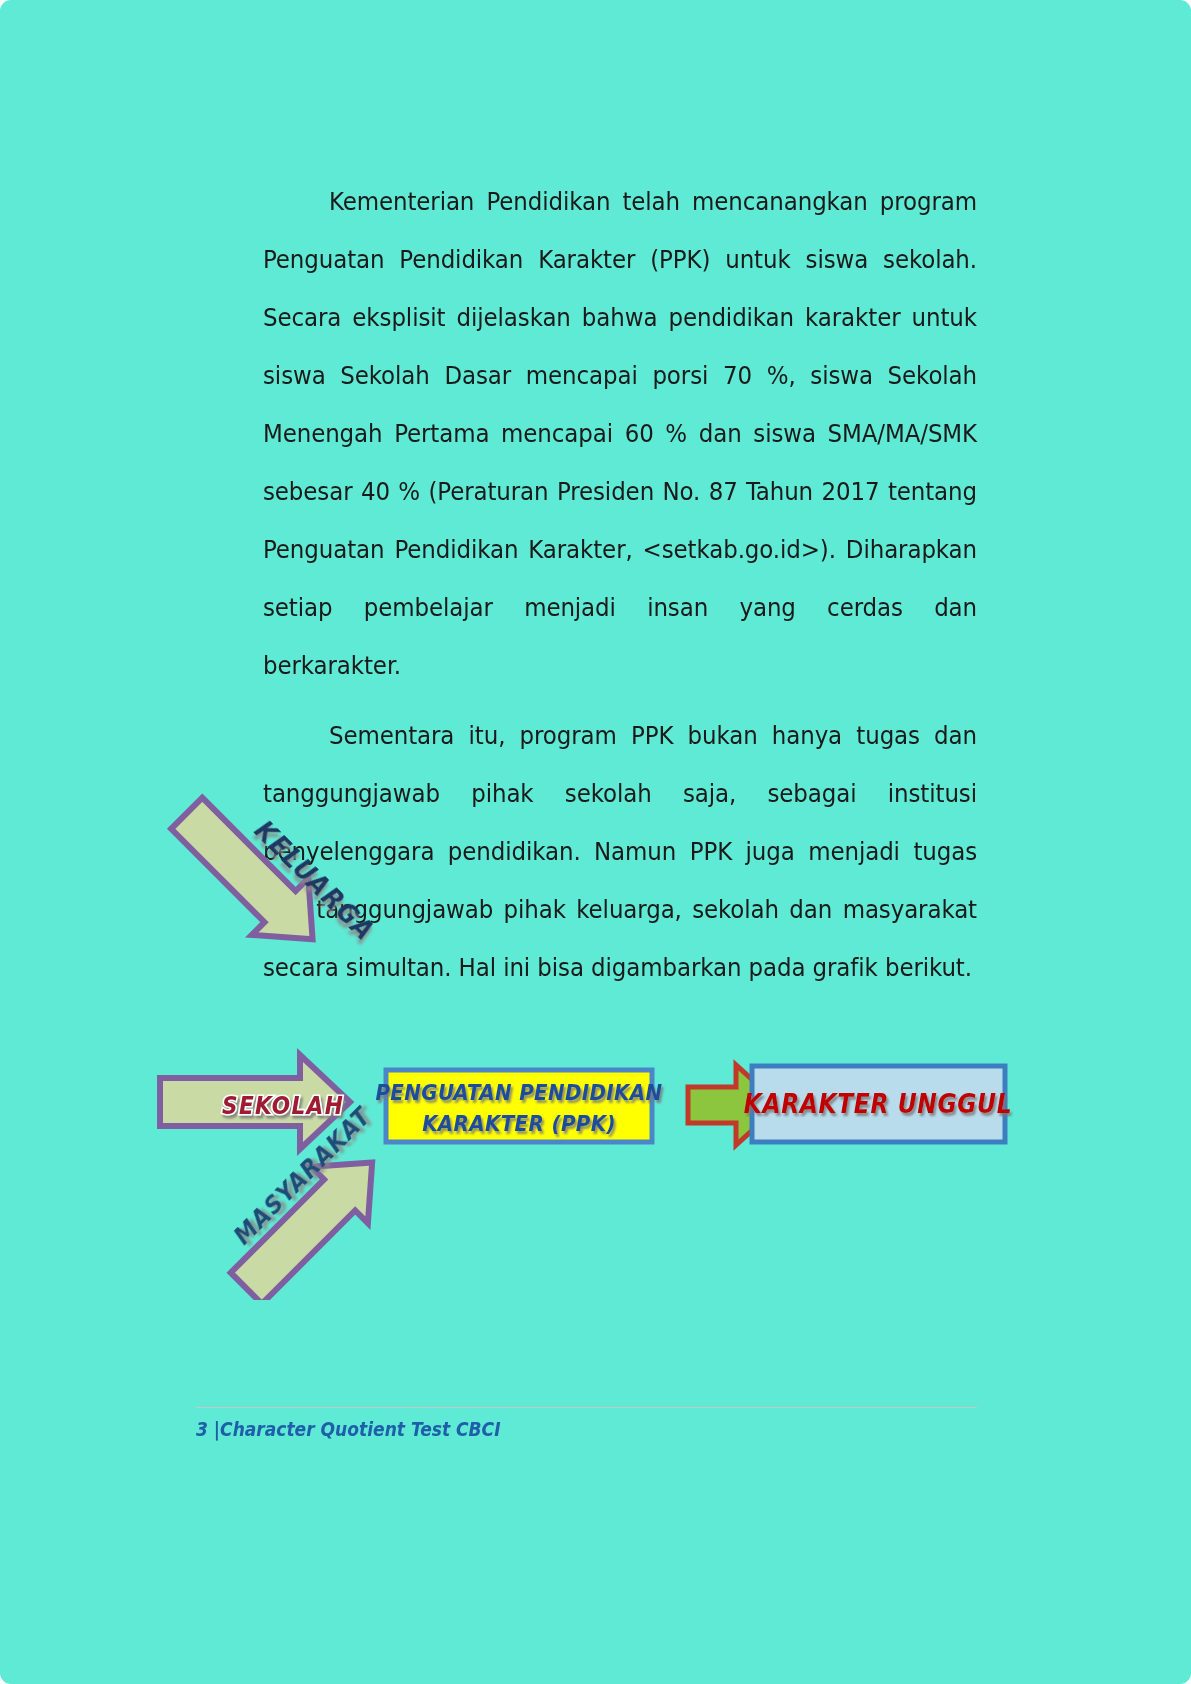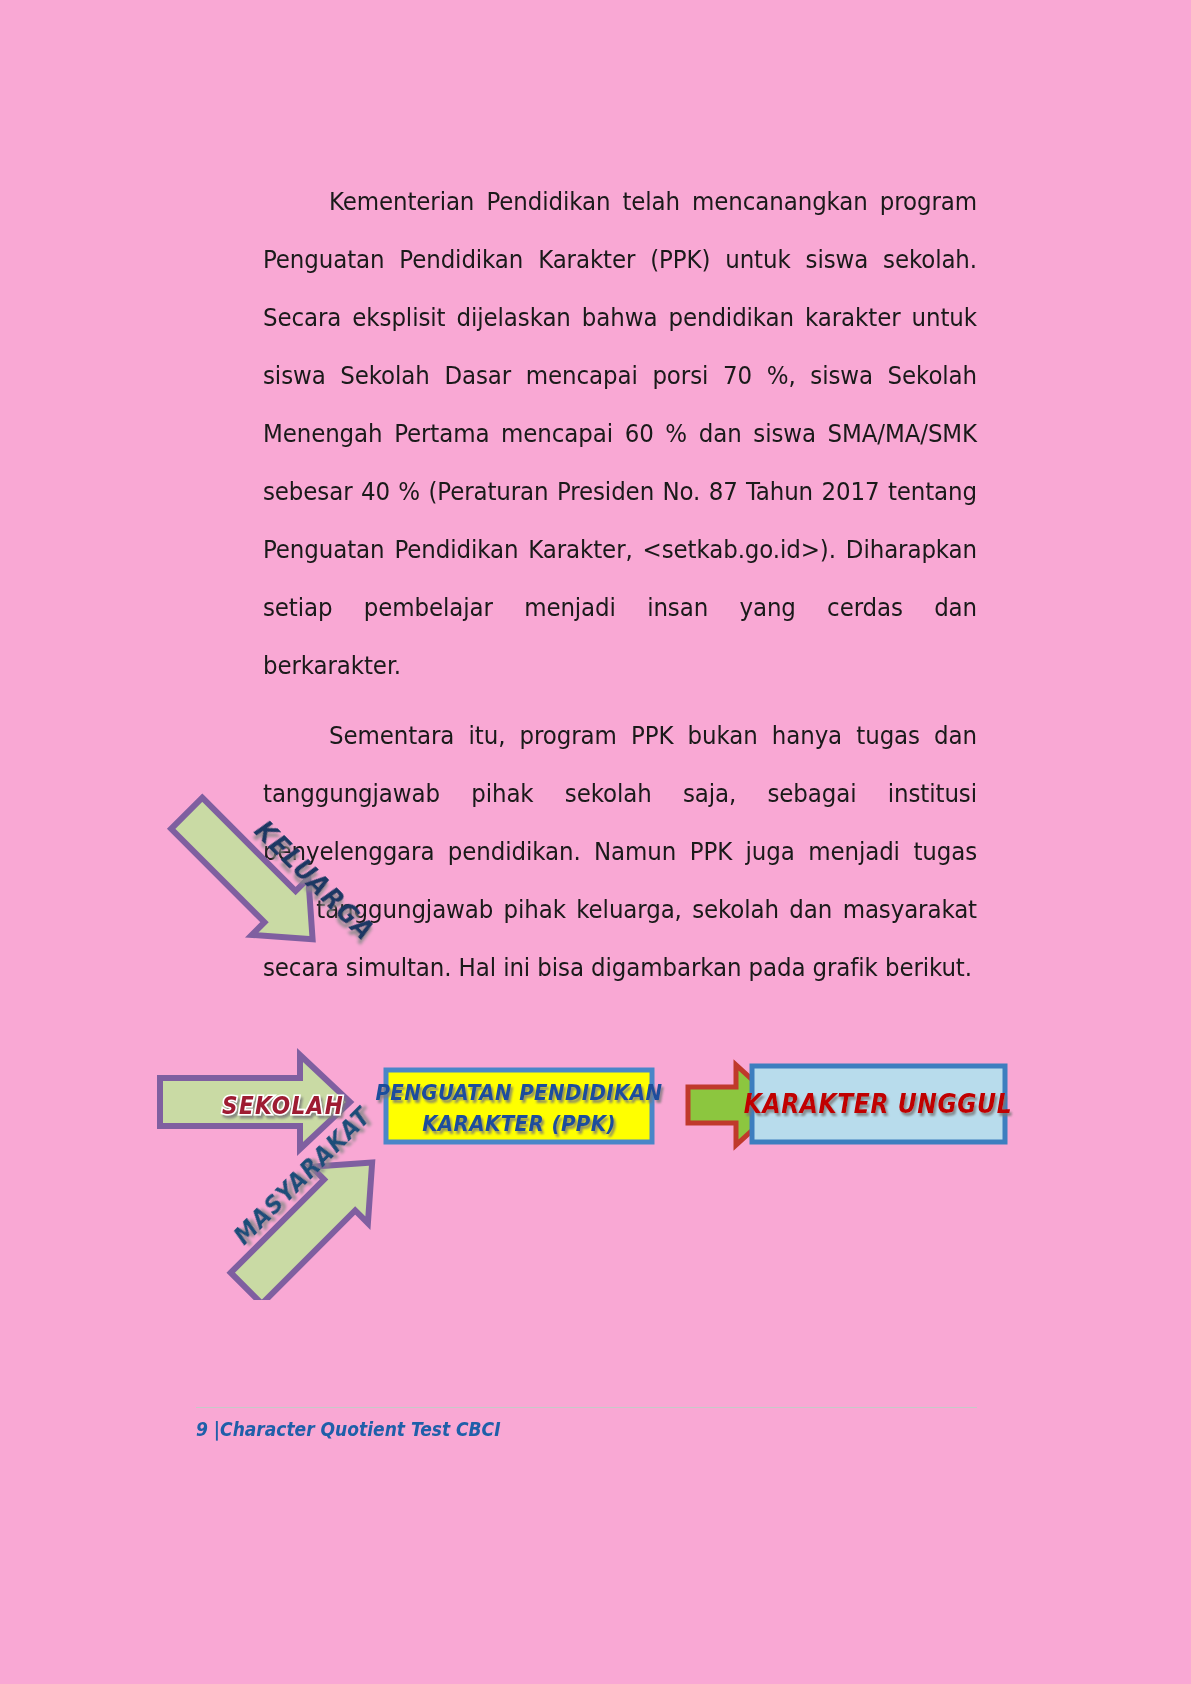--- a/index.html
+++ b/index.html
@@ -10,21 +10,22 @@
   body {
     width: 1191px;
     height: 1684px;
     position: relative;
     font-family: "DejaVu Sans Condensed", "Liberation Sans Narrow", "Liberation Sans", sans-serif;
     overflow: hidden;
   }
   .page {
     position: absolute;
     inset: 0;
-    background: #f9a8d4;
+    background: #5eead4;
+    border-radius: 11px;
   }
 
   
   .body-text {
     position: absolute;
     left: 263px;
     top: 172px;
     width: 714px;
   }
   .para {
@@ -132,15 +133,15 @@
 
       <g>
         <rect x="752" y="306" width="253" height="76" fill="#b8dcec" stroke="#3d7ebf" stroke-width="5"></rect>
       </g>
       <text x="878" y="353" text-anchor="middle" font-family="'DejaVu Sans Condensed','Liberation Sans Narrow','Liberation Sans',sans-serif" font-size="26" font-weight="bold" font-style="italic" fill="#c00000" filter="url(#textshadow2)" letter-spacing="0.6">KARAKTER UNGGUL</text>
     </svg>
   </div>
 
 
   <div class="footer-rule"></div>
-  <div class="footer">9 |Character Quotient Test CBCI</div>
+  <div class="footer">3 |Character Quotient Test CBCI</div>
 
 </div>
 
 </body></html>

